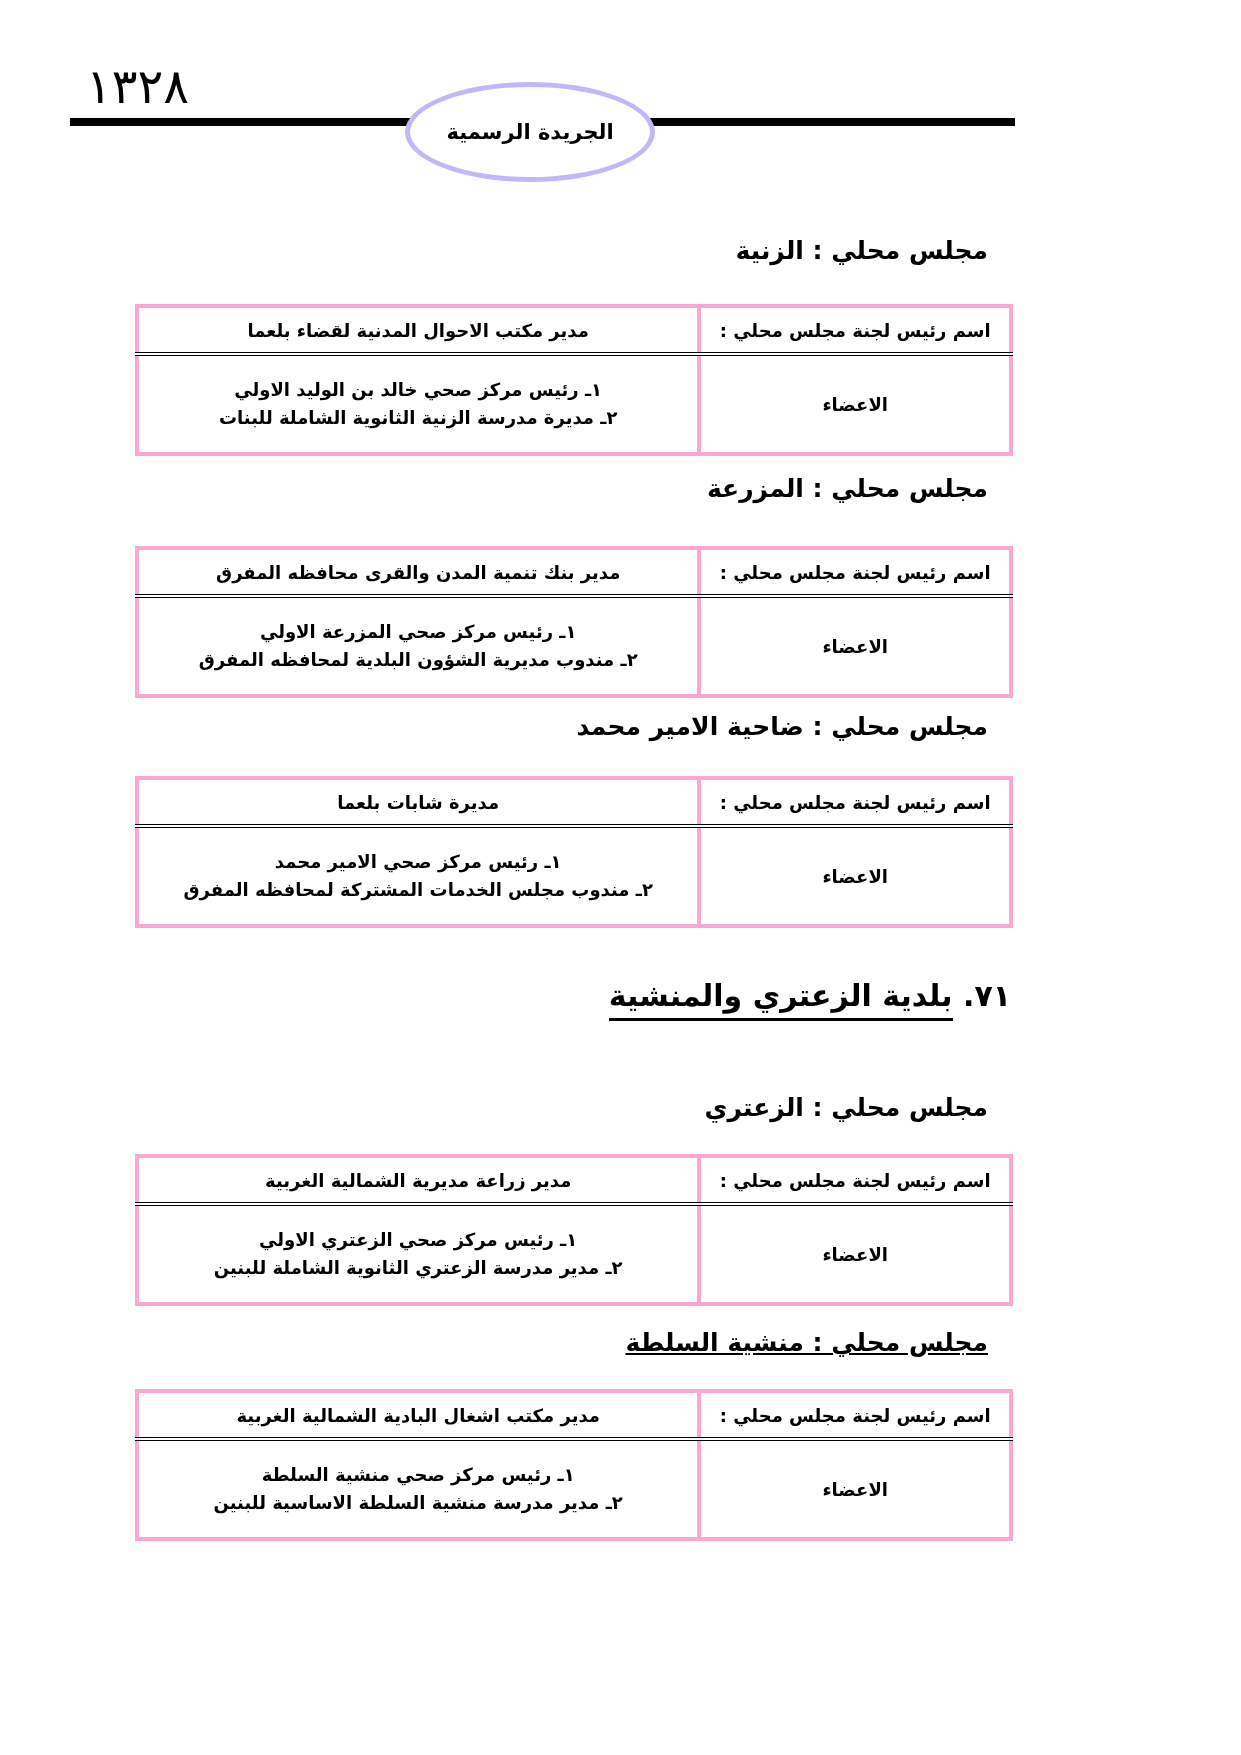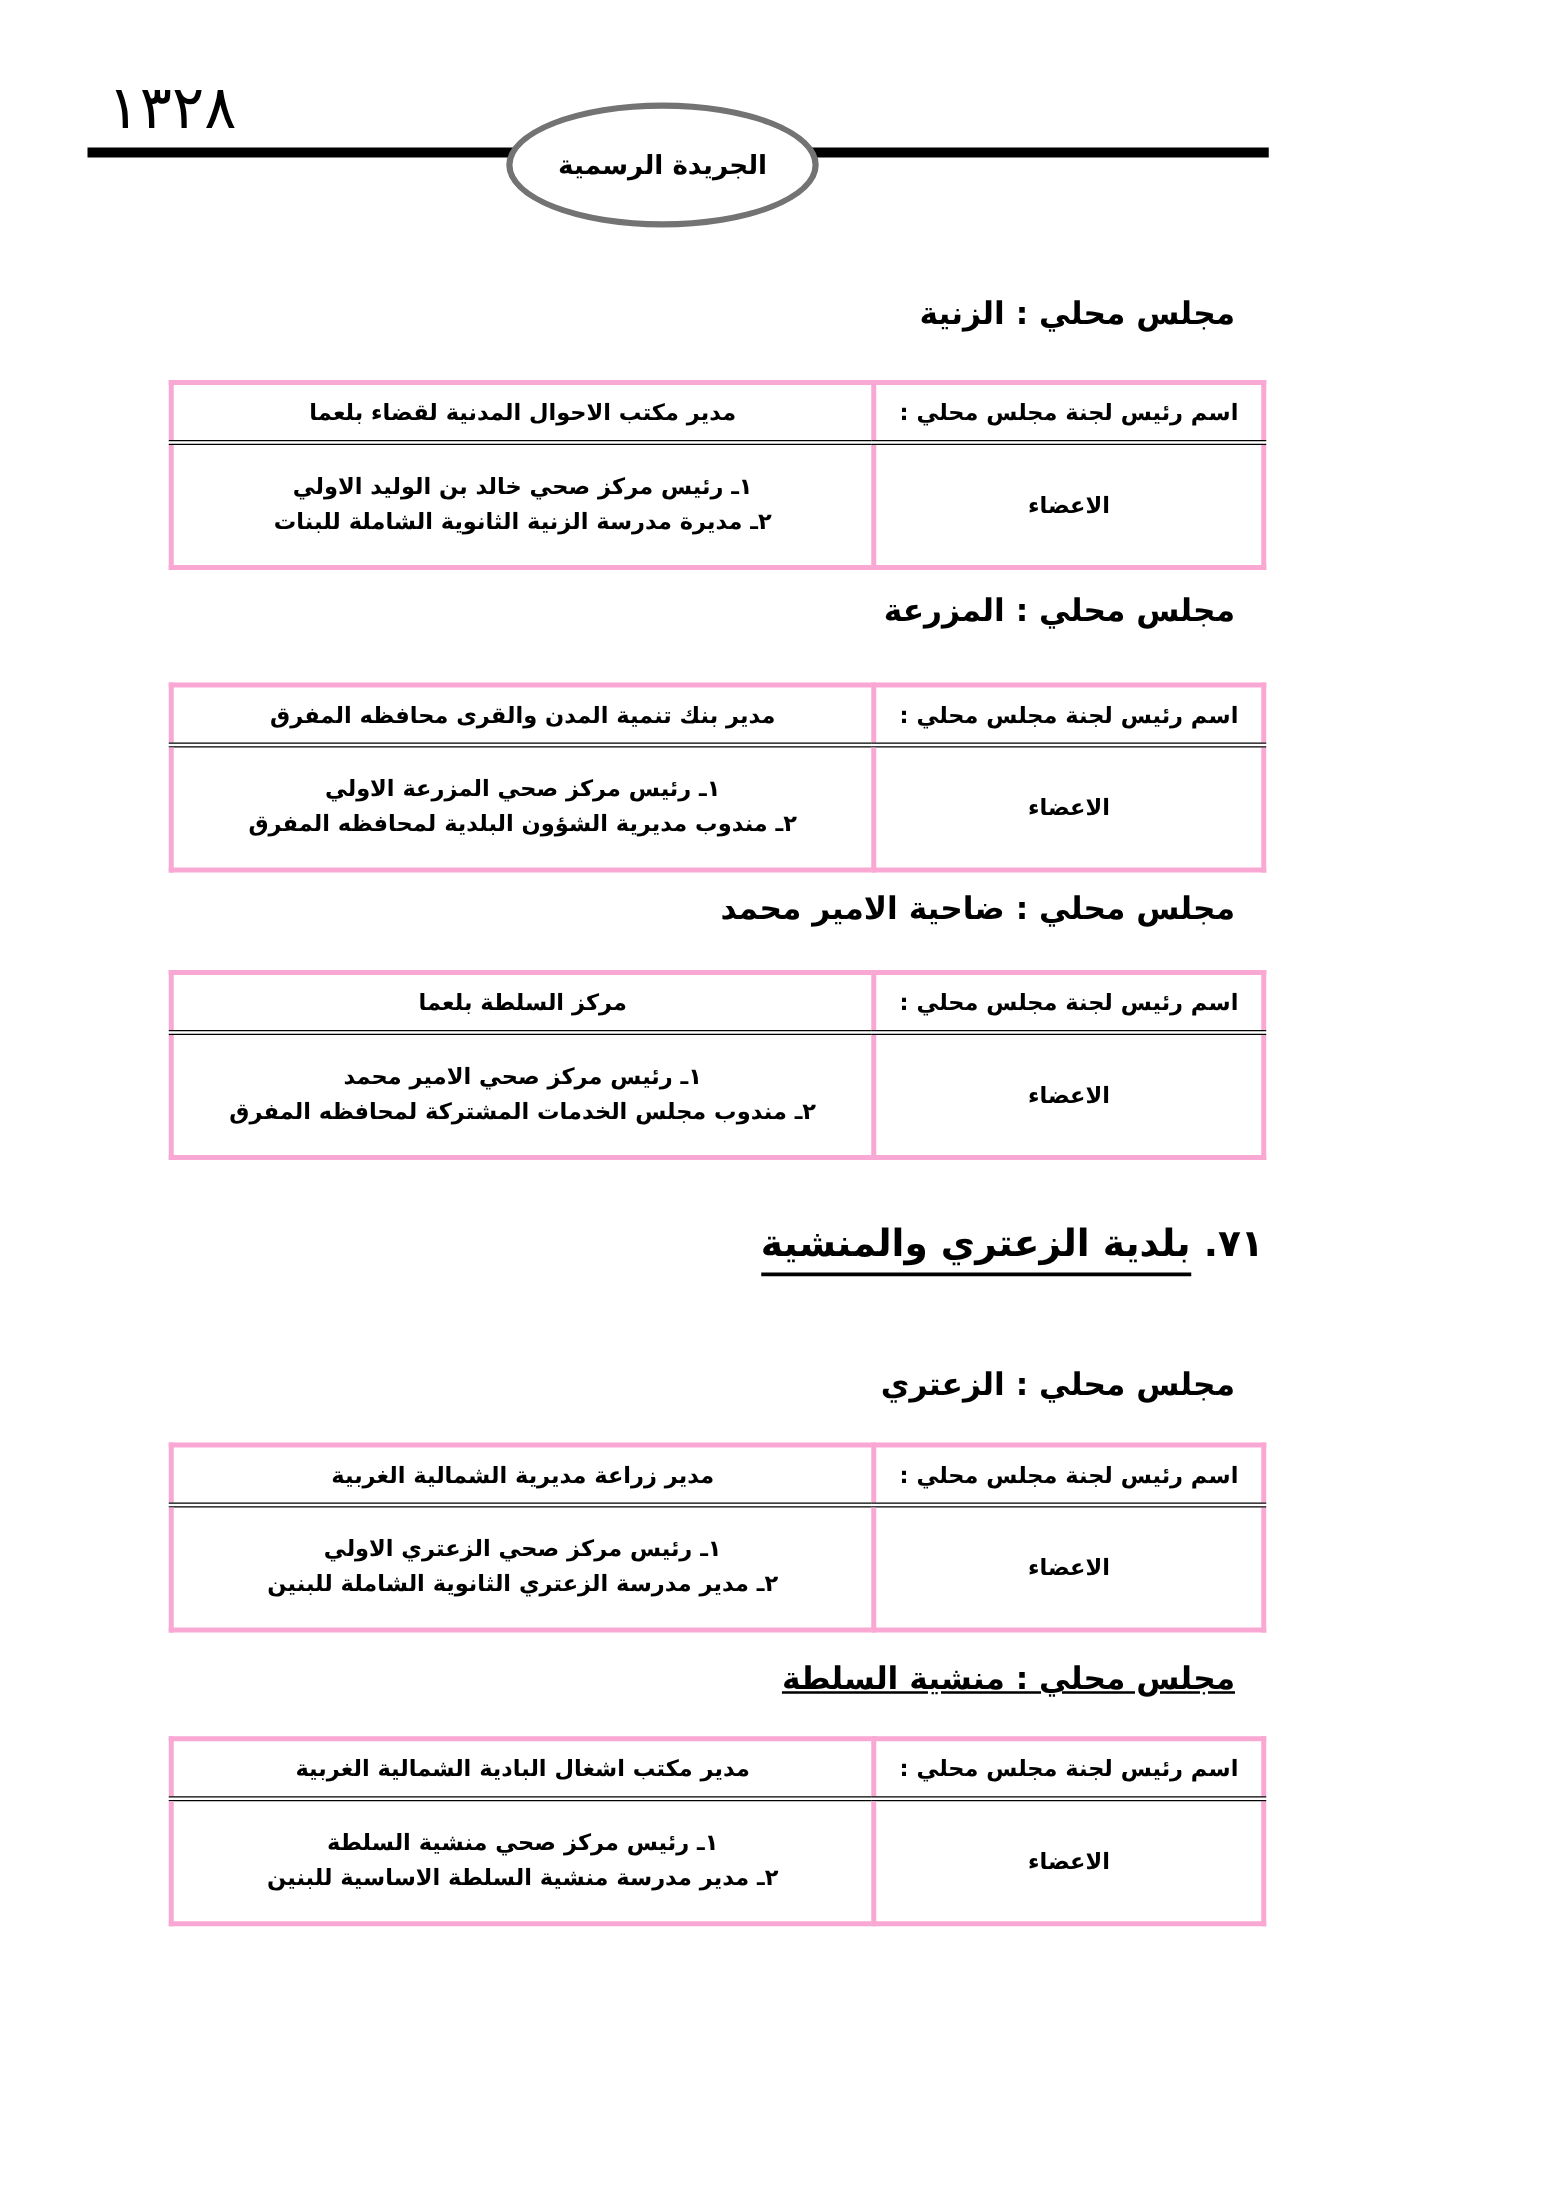--- a/index.html
+++ b/index.html
@@ -18,21 +18,21 @@
     font-size:48px; font-weight:normal; letter-spacing:8px;
     direction:rtl;
   }
   .header-rule {
     position:absolute; top:118px; left:70px;
     width:945px; height:8px; background:#000;
   }
   .gazette-oval {
     position:absolute; top:82px; left:405px;
     width:240px; height:90px;
-    background:#fff; border:5px solid #737373; border-radius:50%;
+    background:#fff; border:5px solid #c4b5fd; border-radius:50%;
     display:flex; align-items:center; justify-content:center;
     z-index:2;
   }
   .gazette-oval .title { font-size:21px; font-weight:bold; }
   
   .section-heading {
     position:absolute; right:253px;
     font-size:25px; font-weight:bold; white-space:nowrap;
   }
   
@@ -106,21 +106,21 @@
       </td>
     </tr>
   </tbody>
     </table>
 
   <div class="section-heading" style="top:712px;">مجلس محلي : ضاحية الامير محمد</div>
   <table class="council-table" style="top:776px;">
     <tbody>
         <tr class="header-row">
       <td class="label-col">اسم رئيس لجنة مجلس محلي  :</td>
-      <td class="value-col">مركز السلطة بلعما</td>
+      <td class="value-col">مديرة شابات بلعما</td>
     </tr>
     <tr class="members-row">
       <td class="label-col">الاعضاء</td>
       <td class="value-col">
         <div class="member-line">١ـ  رئيس مركز صحي الامير محمد</div>
         <div class="member-line">٢ـ  مندوب مجلس الخدمات المشتركة لمحافظه المفرق</div>
       </td>
     </tr>
   </tbody>
     </table>

